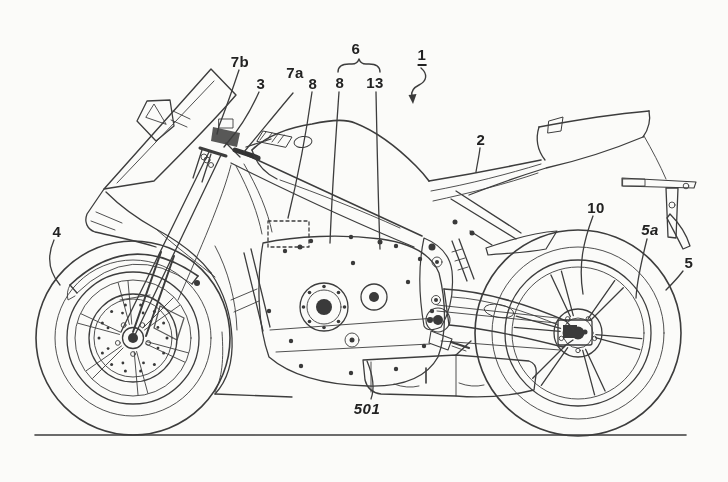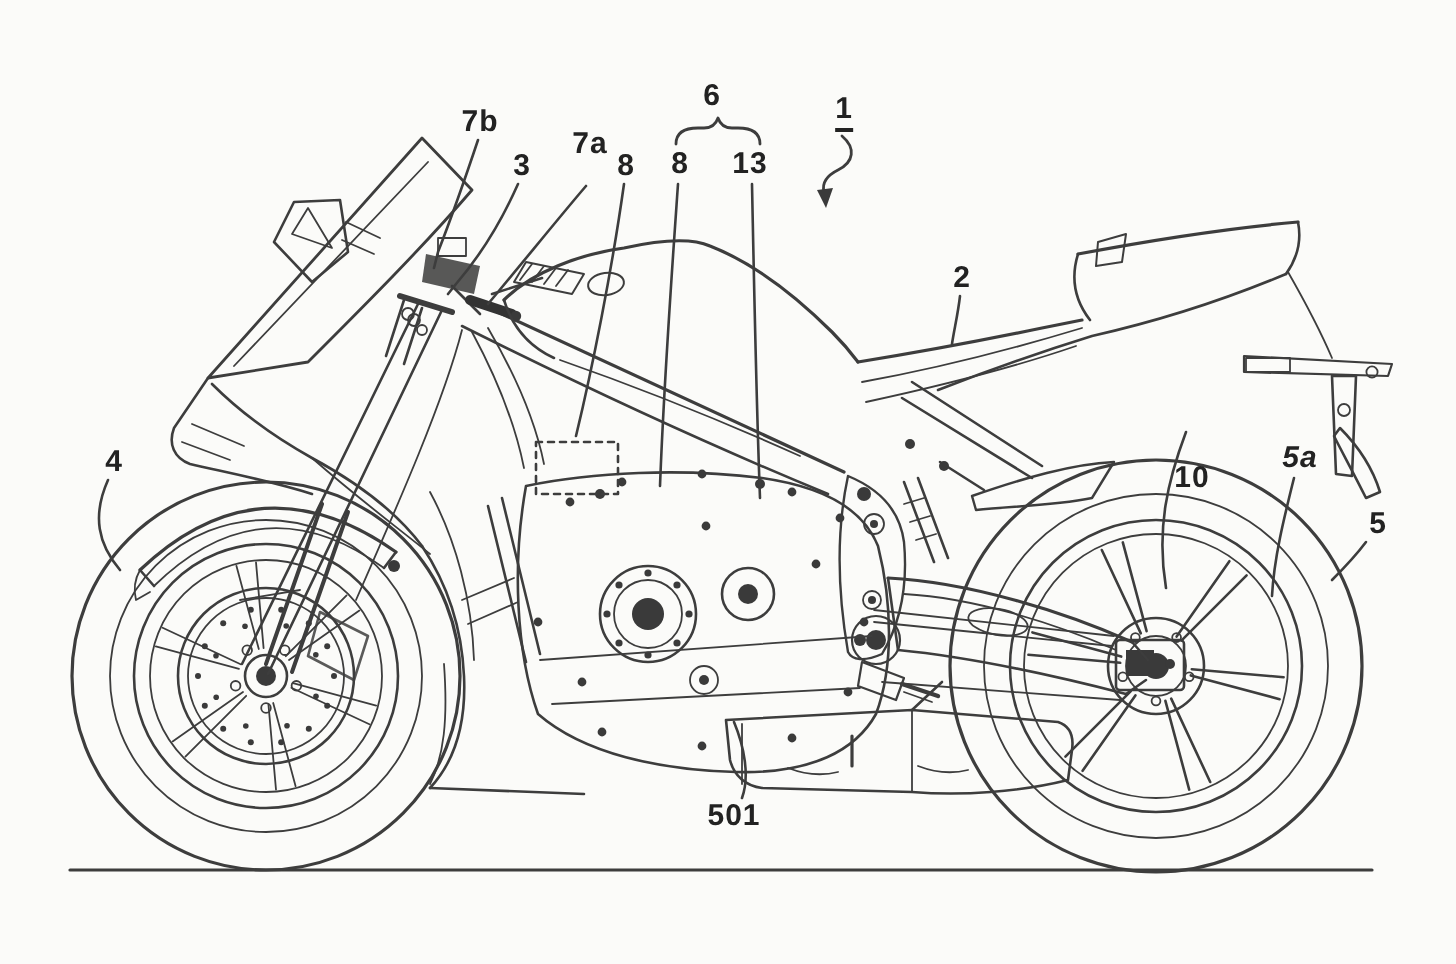--- a/index.html
+++ b/index.html
@@ -351,19 +351,19 @@
   <div class="labels">
       <span class="ref-label" style="left: 240px; top: 61px;">7b</span>
       <span class="ref-label" style="left: 261px; top: 83px;">3</span>
       <span class="ref-label" style="left: 295px; top: 72px;">7a</span>
       <span class="ref-label" style="left: 313px; top: 83px;">8</span>
       <span class="ref-label" style="left: 340px; top: 82px;">8</span>
       <span class="ref-label" style="left: 375px; top: 82px;">13</span>
       <span class="ref-label" style="left: 356px; top: 48px;">6</span>
       <span class="ref-label underline" style="left: 422px; top: 56px;">1</span>
       <span class="ref-label" style="left: 481px; top: 139px;">2</span>
-      <span class="ref-label" style="left: 596px; top: 207px; margin-top: 32px;">10</span>
+      <span class="ref-label" style="left: 596px; top: 207px;">10</span>
       <span class="ref-label" style="left: 650px; top: 229px; font-style: italic;">5a</span>
       <span class="ref-label" style="left: 689px; top: 262px;">5</span>
       <span class="ref-label" style="left: 57px; top: 231px;">4</span>
-      <span class="ref-label" style="left: 367px; top: 408px;">501</span>
+      <span class="ref-label" style="left: 367px; top: 408px; font-style: italic;">501</span>
     </div>
 </div>
 
 </body></html>

